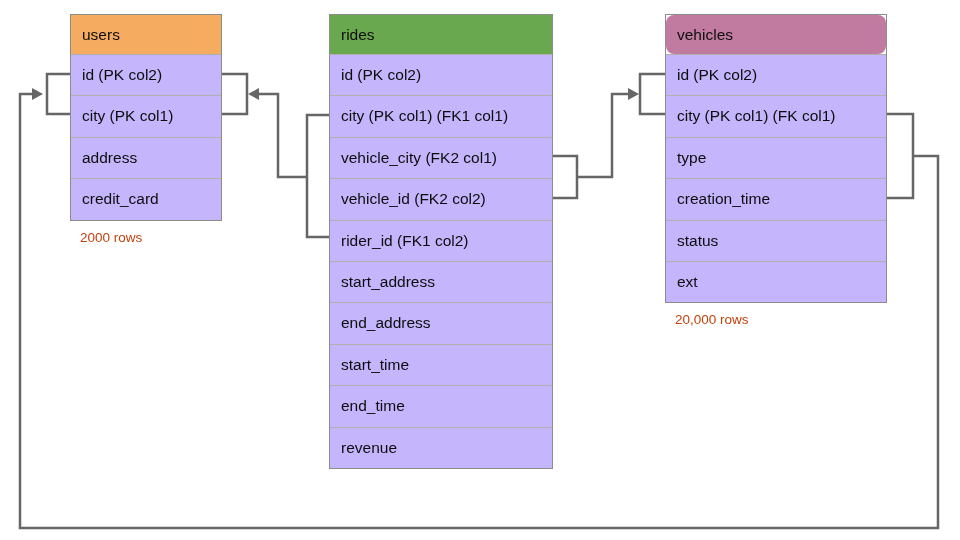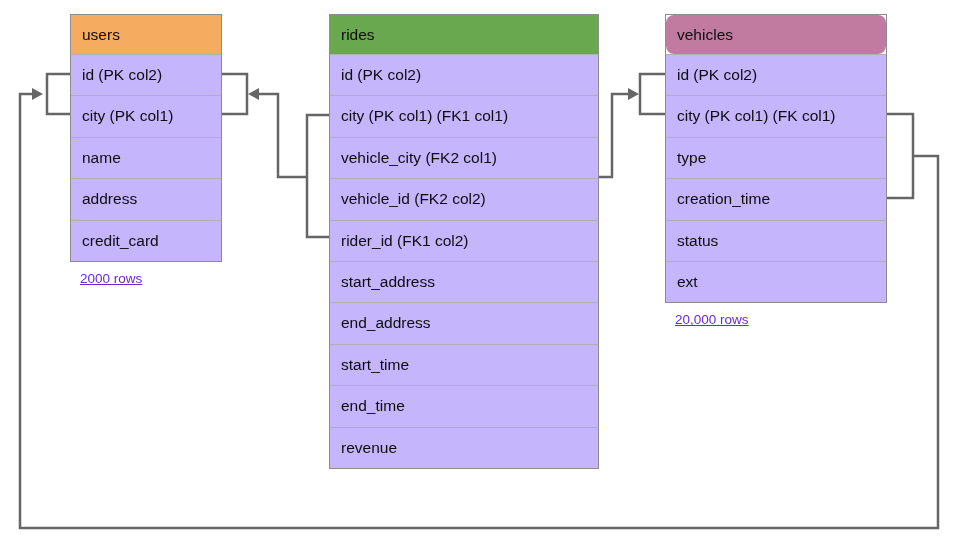--- a/index.html
+++ b/index.html
@@ -45,25 +45,24 @@
     border-top: 1px solid #b0b0b0;
     font-size: 15.5px;
     color: #0d0d0d;
     background: #c4b5fd;
     white-space: nowrap;
   }
   .caption {
     margin-top: 9px;
     padding-left: 10px;
     font-size: 13.5px;
-    color: #6d28d9;
-    text-decoration: underline;
+    color: #c2410c;
   }
   #t-users    { left: 70px;  width: 152px; }
-  #t-rides    { left: 329px; width: 270px; }
+  #t-rides    { left: 329px; width: 224px; }
   #t-vehicles { left: 665px; width: 222px; }
 </style>
 </head>
 <body>
 
 <div class="canvas">
 
   <svg class="connectors" viewBox="0 0 960 540" fill="none">
 
     <path d="M222 74 H247 V114 H222" stroke-width="2.5" stroke="#666666"></path>
@@ -83,21 +82,20 @@
   </svg>
 
   <div class="table-group" id="t-users">
     <div class="tbl">
       <div class="thead" style="background: rgb(246, 172, 96);">
         <span>users</span>
       </div>
       <div>
           <div class="row">id (PK col2)</div>
           <div class="row">city (PK col1)</div>
-          <div class="row">name</div>
           <div class="row">address</div>
           <div class="row">credit_card</div>
         </div>
     </div>
     <div class="caption">2000 rows</div>
   </div>
 
   <div class="table-group" id="t-rides">
     <div class="tbl">
       <div class="thead" style="background: rgb(106, 168, 79);">

